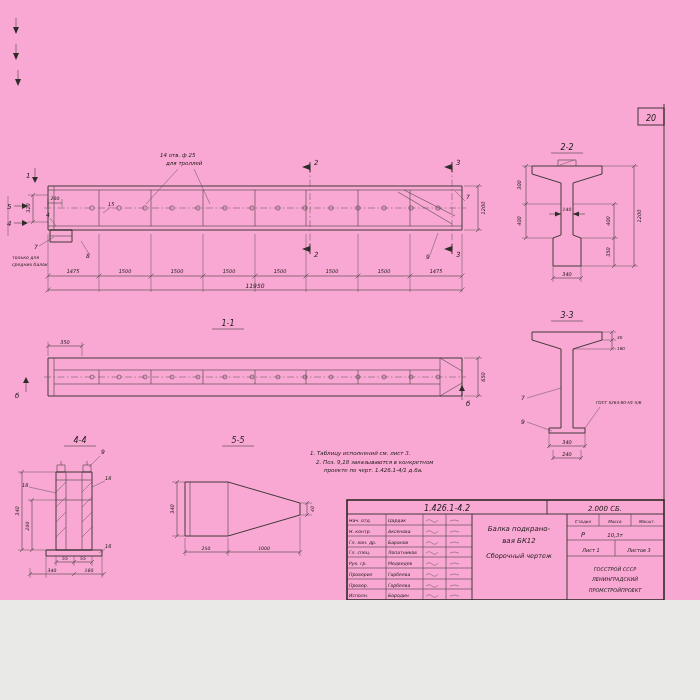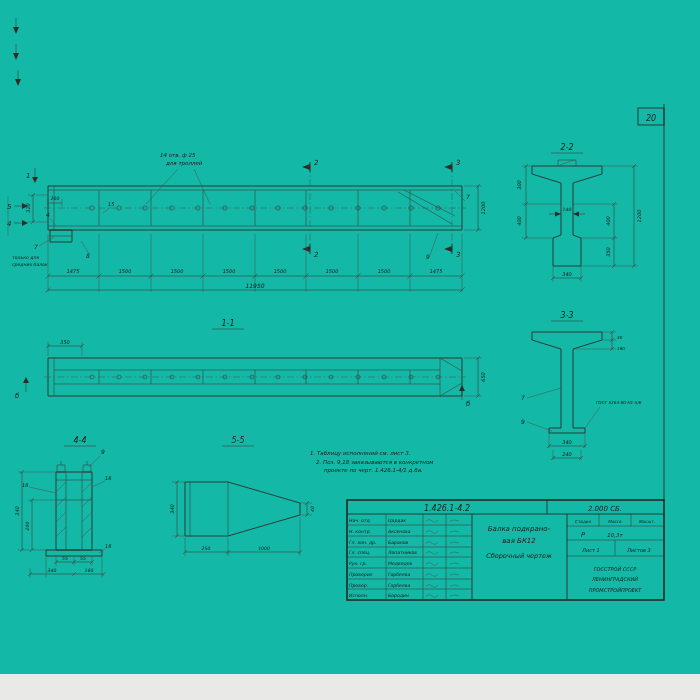--- a/index.html
+++ b/index.html
@@ -1,16 +1,16 @@
 <!DOCTYPE html>
 <html><head>
 <meta charset="utf-8">
 <style>
   html,body{margin:0;padding:0;background:#e9e9e7;}
-  .sheet{width:700px;height:674px;background:#14b8a6;position:relative;overflow:hidden;}
+  .sheet{width:700px;height:600px;background:#f9a8d4;position:relative;overflow:hidden;}
   svg{display:block;}
   text{fill:#1b1a16;font-family:"DejaVu Sans",sans-serif;font-style:italic;}
   .ln{stroke:#2e2c28;stroke-width:.9;fill:none;}
   .thin{stroke:#3a3834;stroke-width:.55;fill:none;}
   .xthin{stroke:#4a4742;stroke-width:.45;fill:none;}
   .thick{stroke:#23211d;stroke-width:1.5;fill:none;}
   .dd{stroke-dasharray:7 2.5 1.5 2.5;}
   .arr{fill:#2e2c28;stroke:none;}
   .t4{font-size:4.2px;}.t45{font-size:4.6px;}.t5{font-size:5px;}.t55{font-size:5.5px;}
   .t6{font-size:6px;}.t65{font-size:6.5px;}.t7{font-size:7px;}.t8{font-size:8px;}

